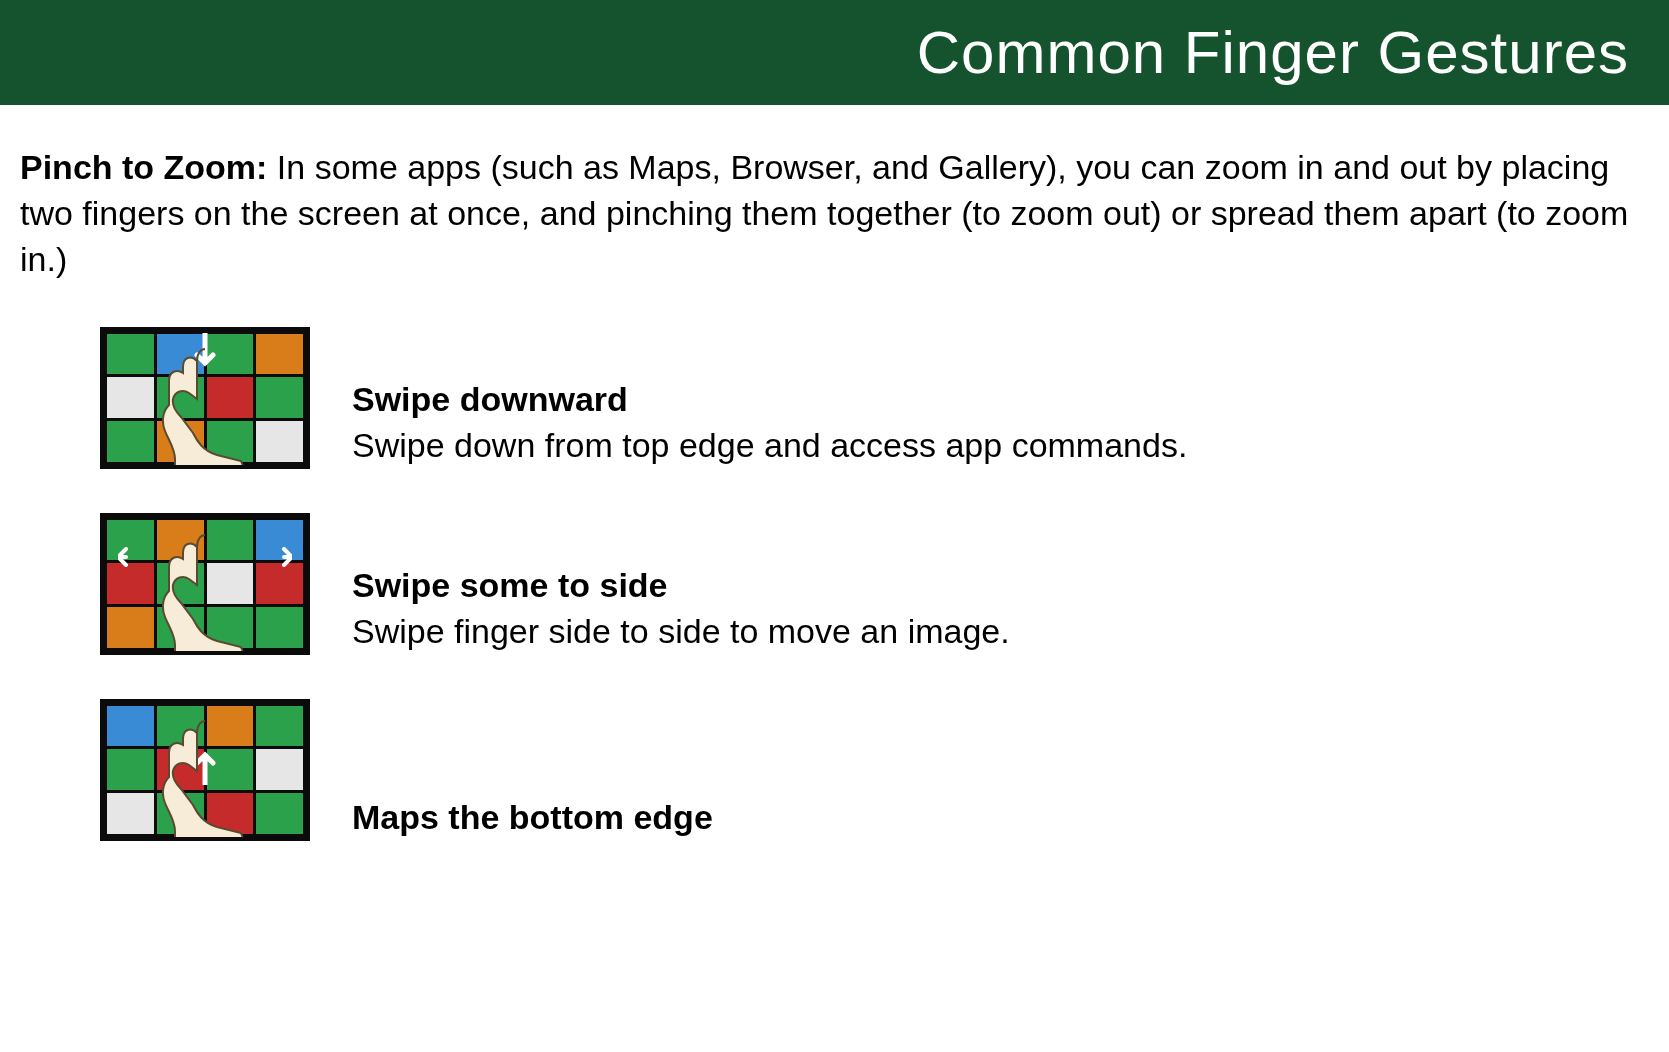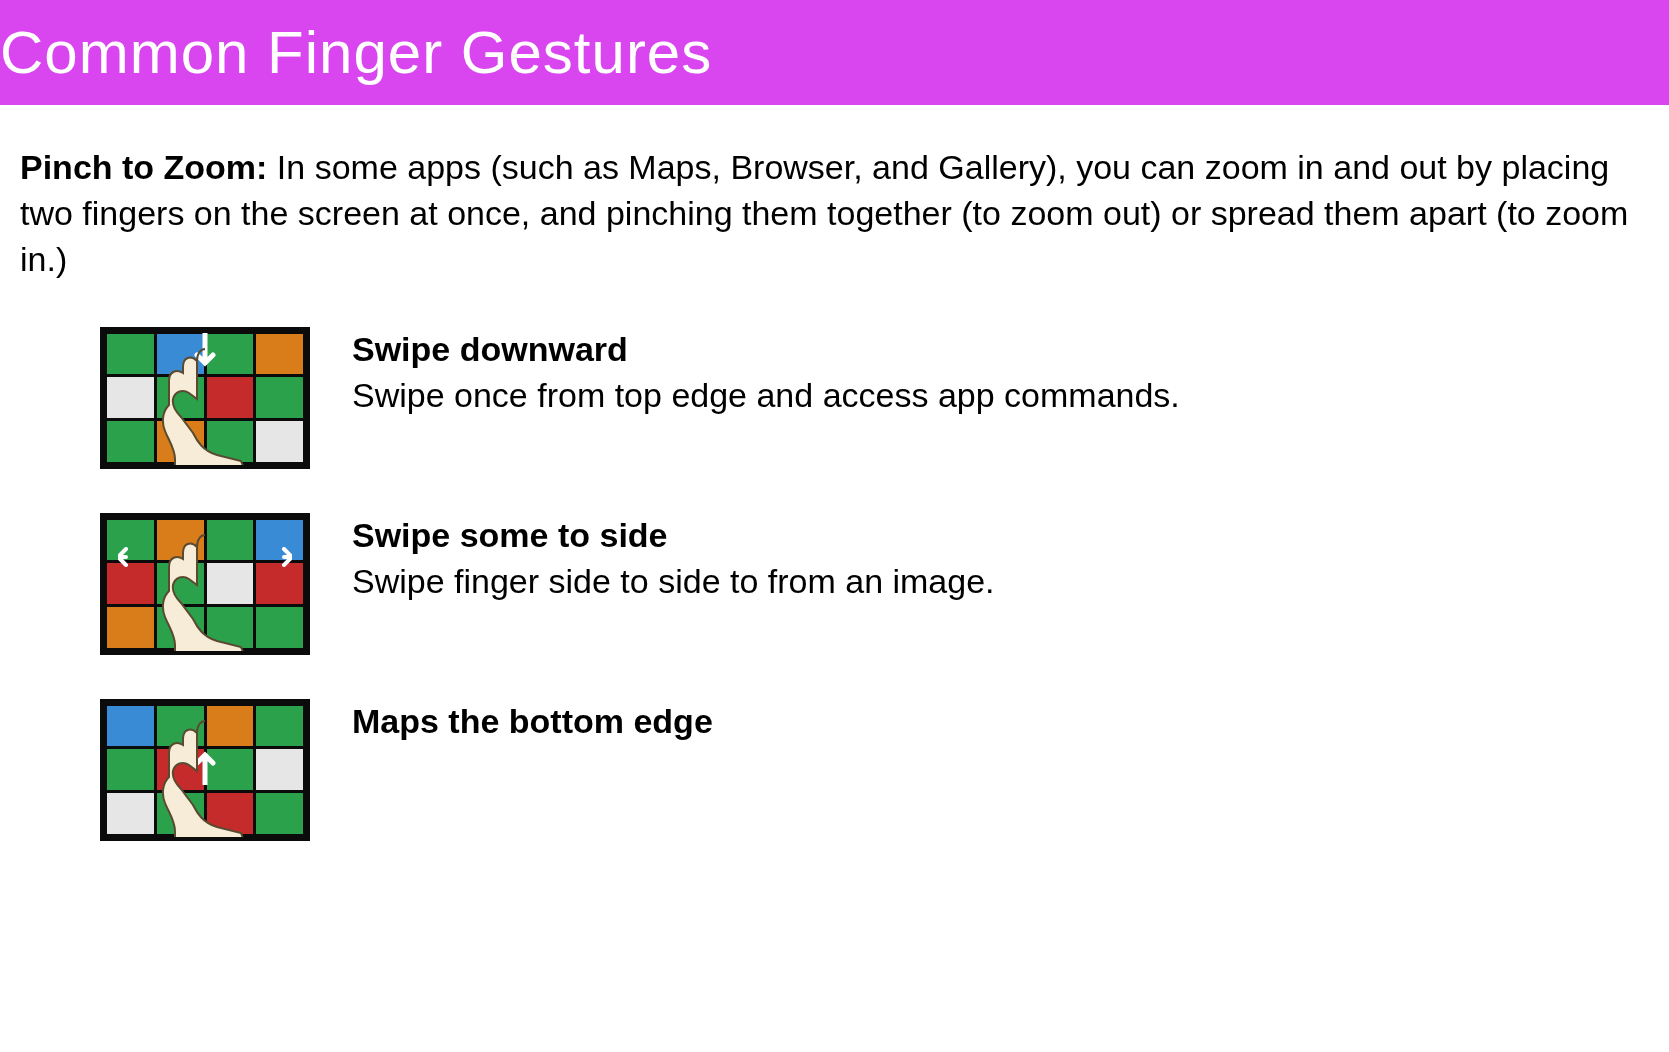--- a/index.html
+++ b/index.html
@@ -1,22 +1,22 @@
 <!DOCTYPE html>
 <html><head>
 <meta charset="utf-8">
 <style>
   html,body{margin:0;padding:0;background:#fff;font-family:Arial,Helvetica,sans-serif;color:#000;}
   .page{width:1669px;}
-  .title-bar{background:#d946ef;color:#fff;padding:18px 40px 18px 0;text-align:left;font-size:60px;font-weight:400;letter-spacing:1px;}
+  .title-bar{background:#14532d;color:#fff;padding:18px 40px 18px 0;text-align:right;font-size:60px;font-weight:400;letter-spacing:1px;}
   .content{padding:40px 40px 40px 20px;}
   .intro{font-size:34px;line-height:1.35;}
   .intro .label{font-weight:700;margin-top:20px;}
   .gestures{margin-top:44px;padding-left:80px;}
-  .gesture{display:flex;align-items:flex-start;margin-bottom:44px;}
+  .gesture{display:flex;align-items:flex-end;margin-bottom:44px;}
   .gesture:last-child{margin-bottom:0;}
   .thumb{width:210px;height:142px;background:#0b0b0b;border:4px solid #0b0b0b;box-sizing:border-box;flex:0 0 auto;position:relative;overflow:hidden;display:flex;align-items:flex-end;justify-content:center;}
   .tiles{position:absolute;inset:0;display:grid;grid-template-columns:repeat(4,1fr);grid-template-rows:repeat(3,1fr);gap:3px;padding:3px;}
   .tile{background:#2aa14a;}
   .tile.b{background:#d97d1a;}
   .tile.c{background:#c52b2b;}
   .tile.d{background:#3a8bd6;}
   .tile.e{background:#e6e6e6;}
   .hand{position:absolute;bottom:-6px;left:50%;transform:translateX(-50%);}
   .hand svg{display:block;}
@@ -59,21 +59,21 @@
             </svg>
           </div>
           <div class="hand">
             <svg width="120" height="130" viewBox="0 0 120 130">
               <path d="M60 8 C56 8 52 12 52 20 L52 58 L44 52 C38 48 30 50 28 58 C27 64 30 70 36 76 L48 92 C52 100 58 110 72 114 L96 120 L100 130 L30 130 L30 118 C30 108 24 100 20 90 C16 80 18 70 24 64 L24 40 C24 30 32 28 38 32 L38 26 C38 16 46 14 52 20 L52 20 C52 12 56 8 60 8 Z" fill="#f6ecd8" stroke="#5a4a30" stroke-width="2"></path>
             </svg>
           </div>
         </div>
         <div class="gtext">
           <div class="gtitle">Swipe downward</div>
-          <div>Swipe once from top edge and access app commands.</div>
+          <div>Swipe down from top edge and access app commands.</div>
         </div>
       </div>
 
       <div class="gesture">
         <div class="thumb">
           <div class="tiles">
             <div class="tile"></div>
               <div class="tile b"></div>
               <div class="tile"></div>
               <div class="tile d"></div>
@@ -97,21 +97,21 @@
             </svg>
           </div>
           <div class="hand">
             <svg width="120" height="130" viewBox="0 0 120 130">
               <path d="M60 8 C56 8 52 12 52 20 L52 58 L44 52 C38 48 30 50 28 58 C27 64 30 70 36 76 L48 92 C52 100 58 110 72 114 L96 120 L100 130 L30 130 L30 118 C30 108 24 100 20 90 C16 80 18 70 24 64 L24 40 C24 30 32 28 38 32 L38 26 C38 16 46 14 52 20 L52 20 C52 12 56 8 60 8 Z" fill="#f6ecd8" stroke="#5a4a30" stroke-width="2"></path>
             </svg>
           </div>
         </div>
         <div class="gtext">
           <div class="gtitle">Swipe some to side</div>
-          <div>Swipe finger side to side to from an image.</div>
+          <div>Swipe finger side to side to move an image.</div>
         </div>
       </div>
 
       <div class="gesture">
         <div class="thumb">
           <div class="tiles">
             <div class="tile d"></div>
               <div class="tile"></div>
               <div class="tile b"></div>
               <div class="tile"></div>

